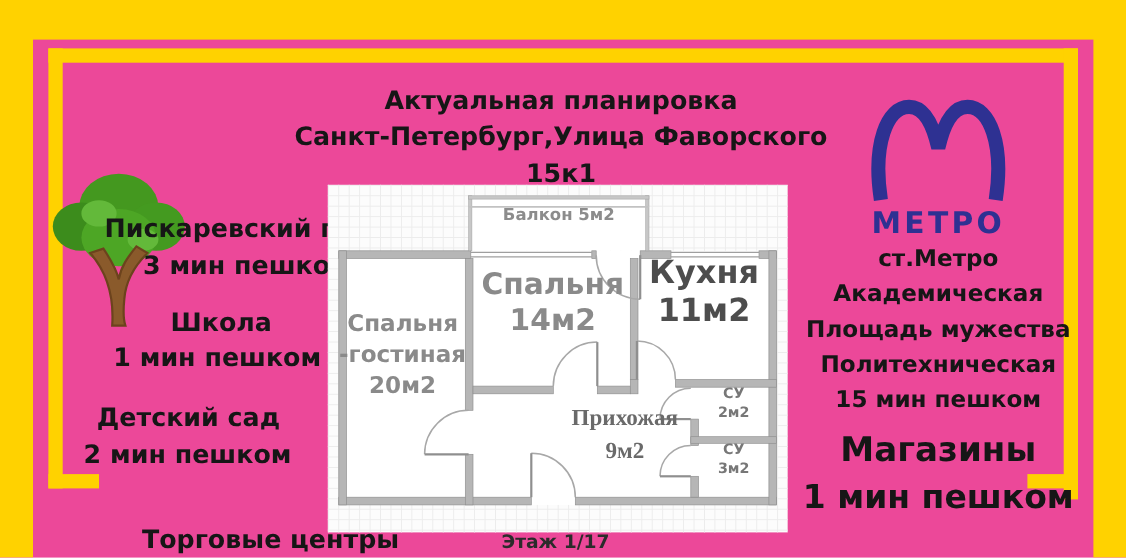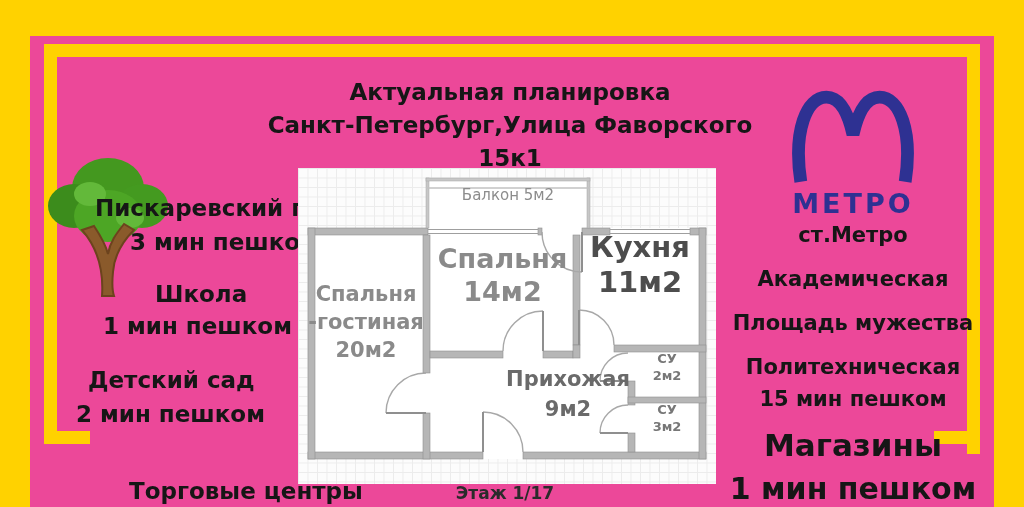--- a/index.html
+++ b/index.html
@@ -29,41 +29,41 @@
   }
   .ltext { font-size:23px; font-weight:600; color:#161616; white-space:nowrap; }
 
   .rcol {
     left:733px; top:88px; width:240px;
     display:flex; flex-direction:column; align-items:center; text-align:center;
     color:#161616;
   }
   .metro-word { color:#2E3192; font-size:27px; font-weight:700; letter-spacing:3px; margin-top:0px; }
   .metro-sub  { font-size:21px; font-weight:700; margin-top:4px; }
-  .station    { font-size:21px; font-weight:600; margin-top:20px; white-space:nowrap; }
+  .station    { font-size:21px; font-weight:600; margin-top:8px; white-space:nowrap; }
   .metro-time { font-size:21px; font-weight:600; margin-top:8px; }
   .shops-name { font-size:31px; font-weight:700; margin-top:16px; }
   .shops-time { font-size:30px; font-weight:700; margin-top:8px; white-space:nowrap; }
 
   
   .plan {
     left:298px; top:168px; width:418px; height:316px;
     background-color:#fcfcfc;
     background-image:
       linear-gradient(#ececec 1px, transparent 1px),
       linear-gradient(90deg, #ececec 1px, transparent 1px);
     background-size:9.5px 9.5px;
   }
   .plan svg { position:absolute; left:0; top:0; }
   .room-label { position:absolute; text-align:center; }
-  .lab-balcony { left:128px; width:164px; top:18px; font-size:15px; color:#8c8c8c; font-weight:400; }
+  .lab-balcony { left:128px; width:164px; top:18px; font-size:15px; color:#8c8c8c; font-weight:700; }
   .lab-bedroom { left:134px; width:141px; top:74px; font-size:27px; line-height:33px; color:#8a8a8a; font-weight:600; }
   .lab-kitchen { left:282px; width:120px; top:62px; font-size:29px; line-height:35px; color:#4d4d4d; font-weight:600; }
   .lab-living  { left:6px;  width:124px; top:112px; font-size:21px; line-height:28px; color:#8a8a8a; font-weight:600; }
-  .lab-hall    { left:200px; width:140px; top:196px; font-size:21px; line-height:30px; color:#6a6a6a; font-weight:600; }
+  .lab-hall    { left:200px; width:140px; top:196px; font-size:21px; line-height:30px; color:#6a6a6a; font-weight:600;font-family:Liberation Serif, serif; }
   .lab-wc      { left:338px; width:62px; font-size:13px; line-height:17px; color:#777777; font-weight:600; }
   .lab-wc1 { top:182px; }
   .lab-wc2 { top:233px; }
   .floor-label { left:405px; top:483px; width:200px; text-align:center; font-size:17px; font-weight:600; color:#2b2b2b; }
 </style>
 </head>
 <body>
 
 <div class="canvas">
 

